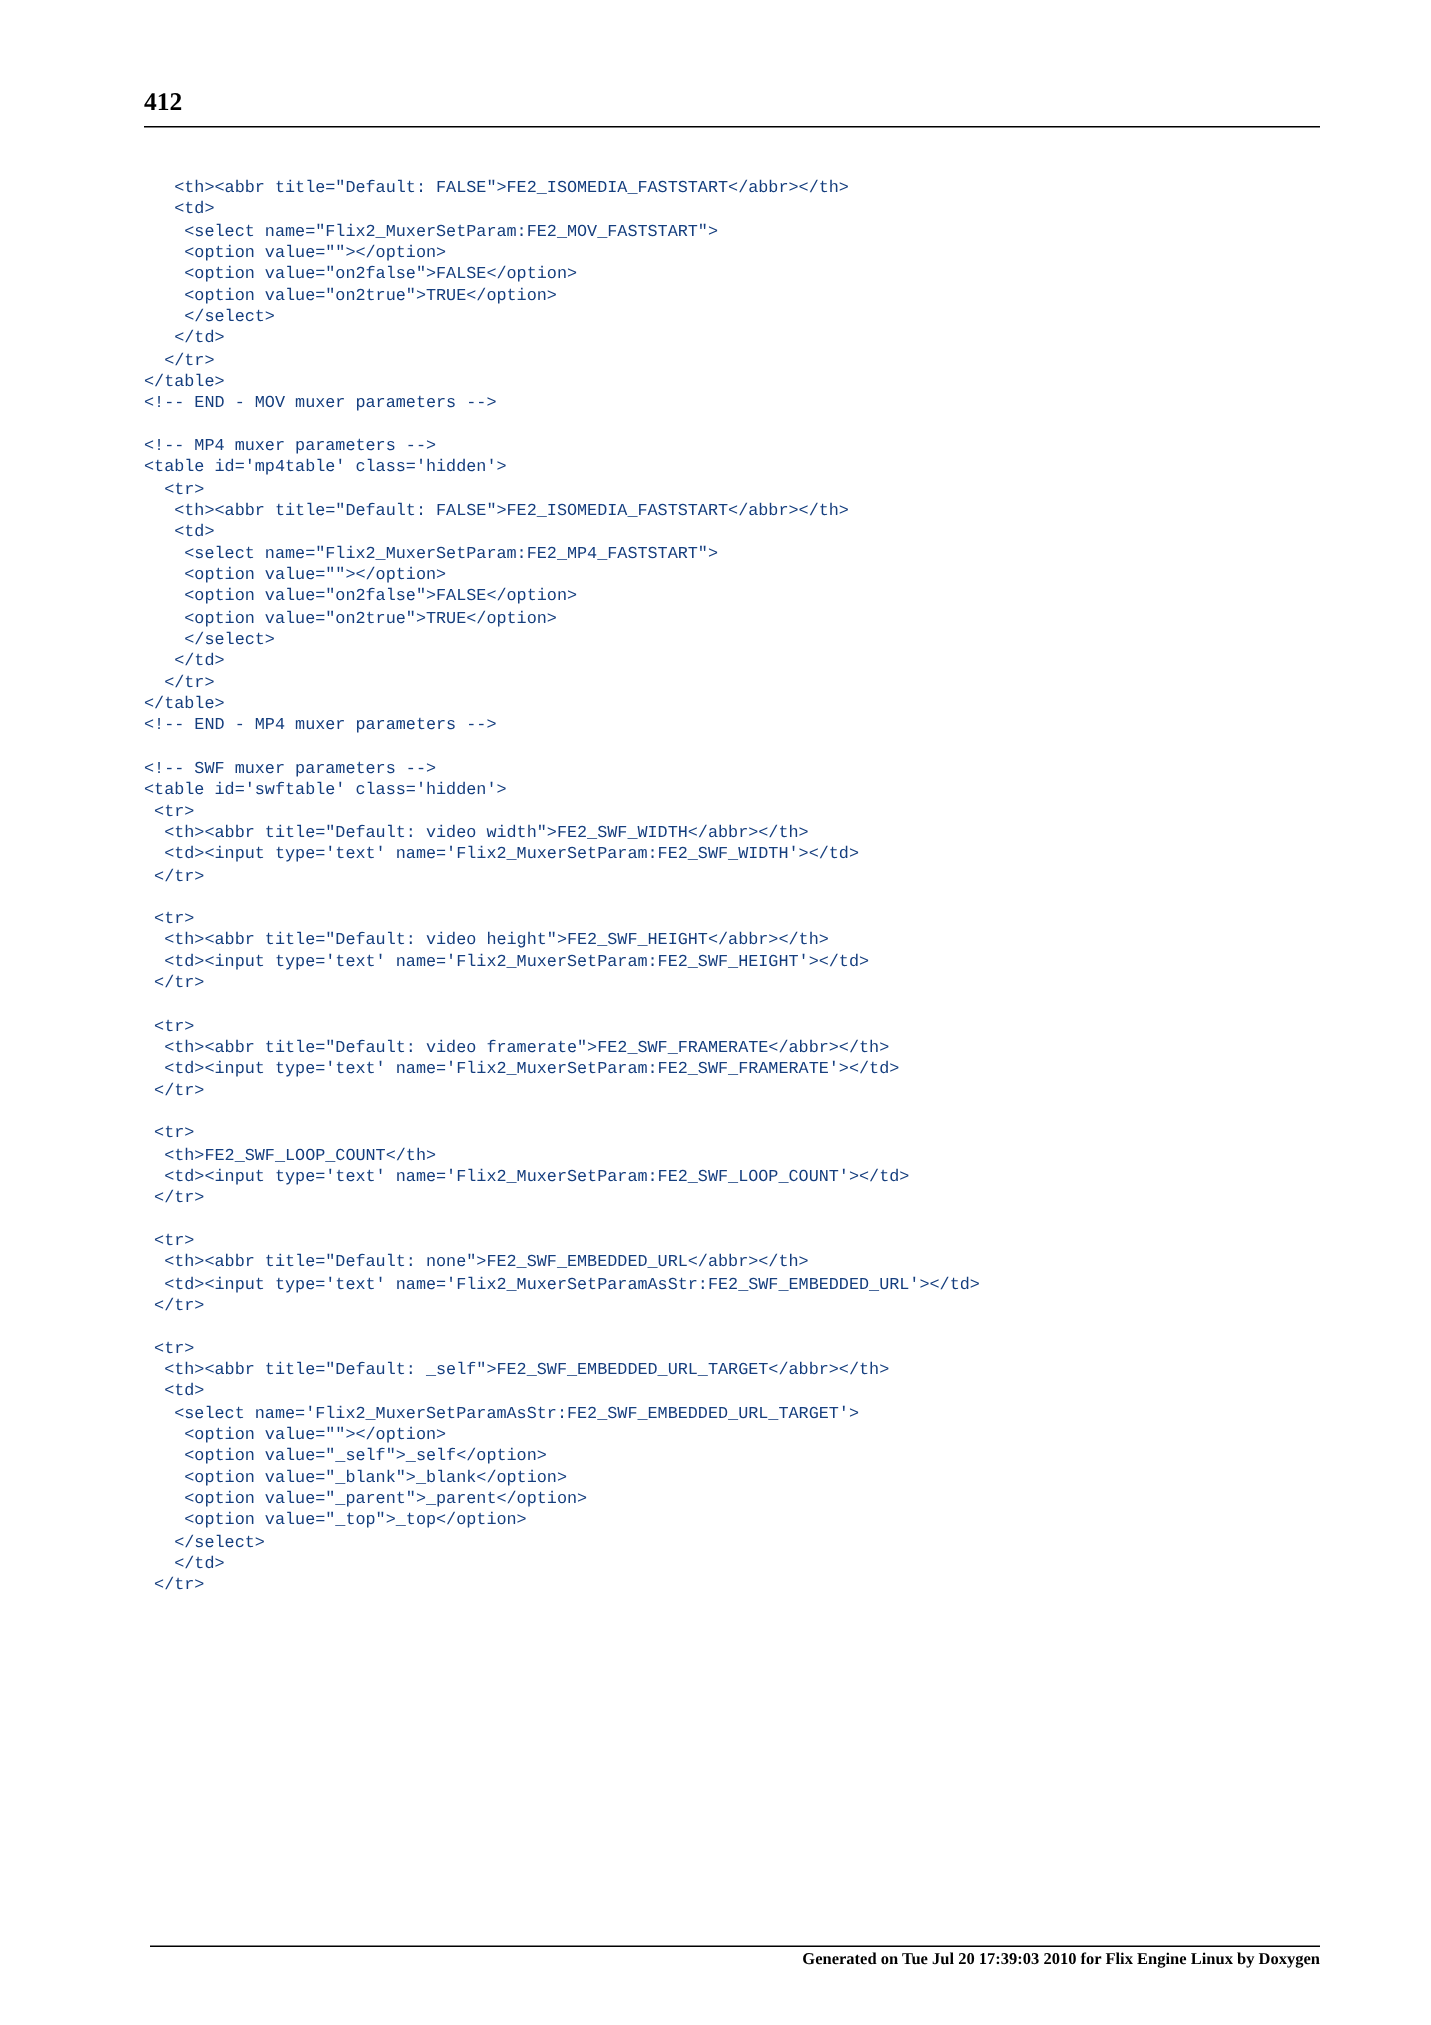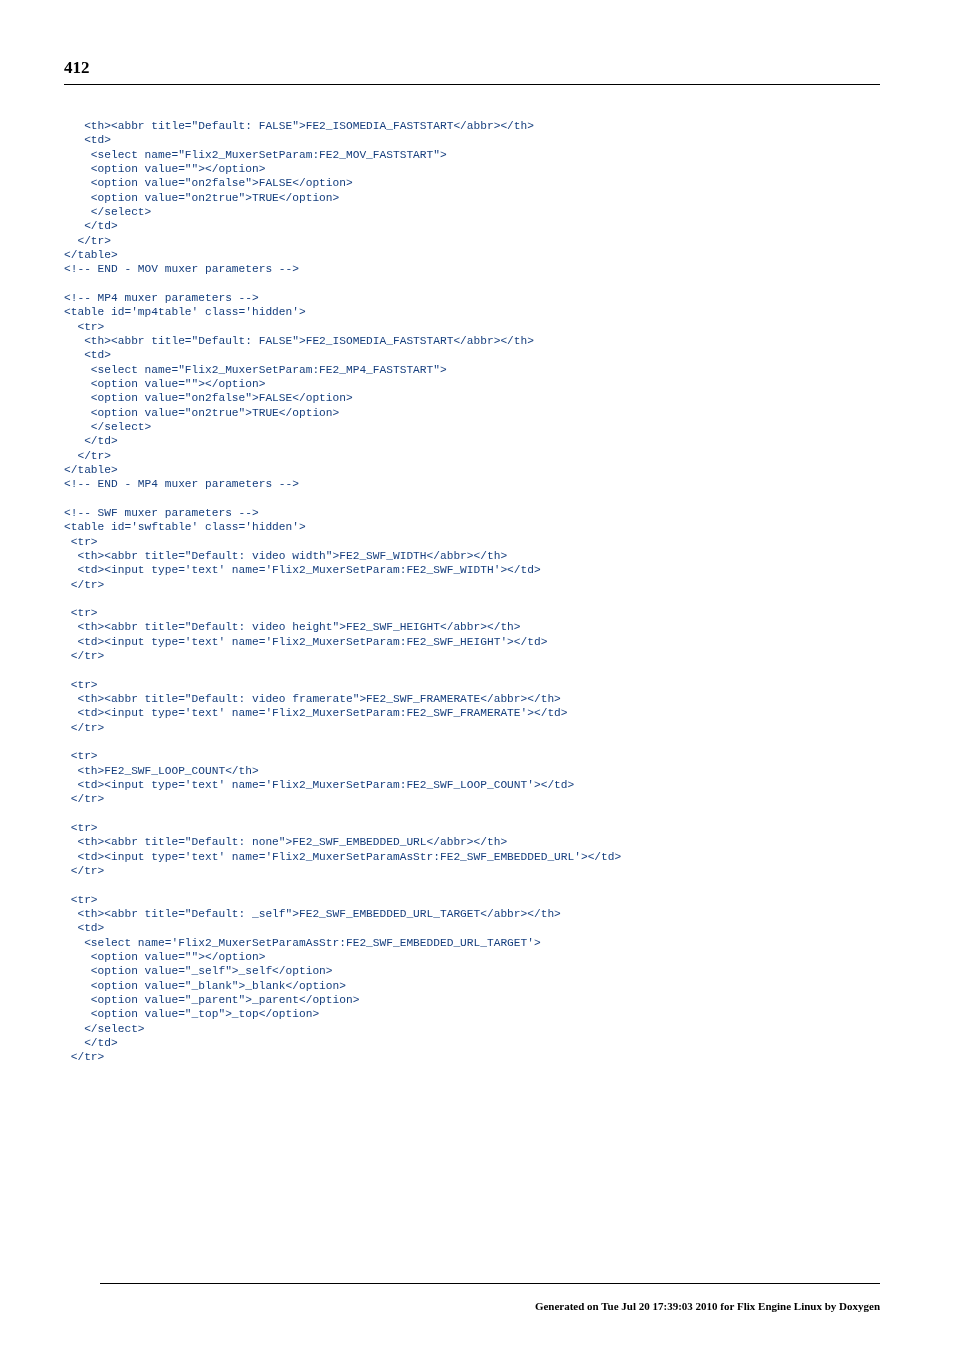--- a/index.html
+++ b/index.html
@@ -6,21 +6,21 @@
   body {
     margin: 0;
     background: #ffffff;
     font-family: "Times New Roman", Times, serif;
     color: #000;
     width: 954px;
     height: 1350px;
     position: relative;
   }
   .page {
-    padding: 58px 74px 50px 64px;
+    padding: 58px 74px 50px 96px;
   }
   .hd {
     display: flex;
     justify-content: space-between;
     align-items: baseline;
     border-bottom: 1.2px solid #000;
     padding-bottom: 6px;
     margin-bottom: 34px;
   }
   .pgno { font-size: 17px; font-weight: bold; }
@@ -31,21 +31,21 @@
     line-height: 1.28;
     white-space: pre;
     color: #153e7e;
   }
   .footer {
     position: absolute;
     bottom: 38px;
     right: 74px;
     left: 100px;
     border-top: 1px solid #000;
-    padding-top: 16px;
+    padding-top: 2px;
     text-align: right;
     font-size: 11px;
     font-weight: bold;
   }
 </style>
 </head>
 <body>
 
 <div class="page">
   <div class="hd">

